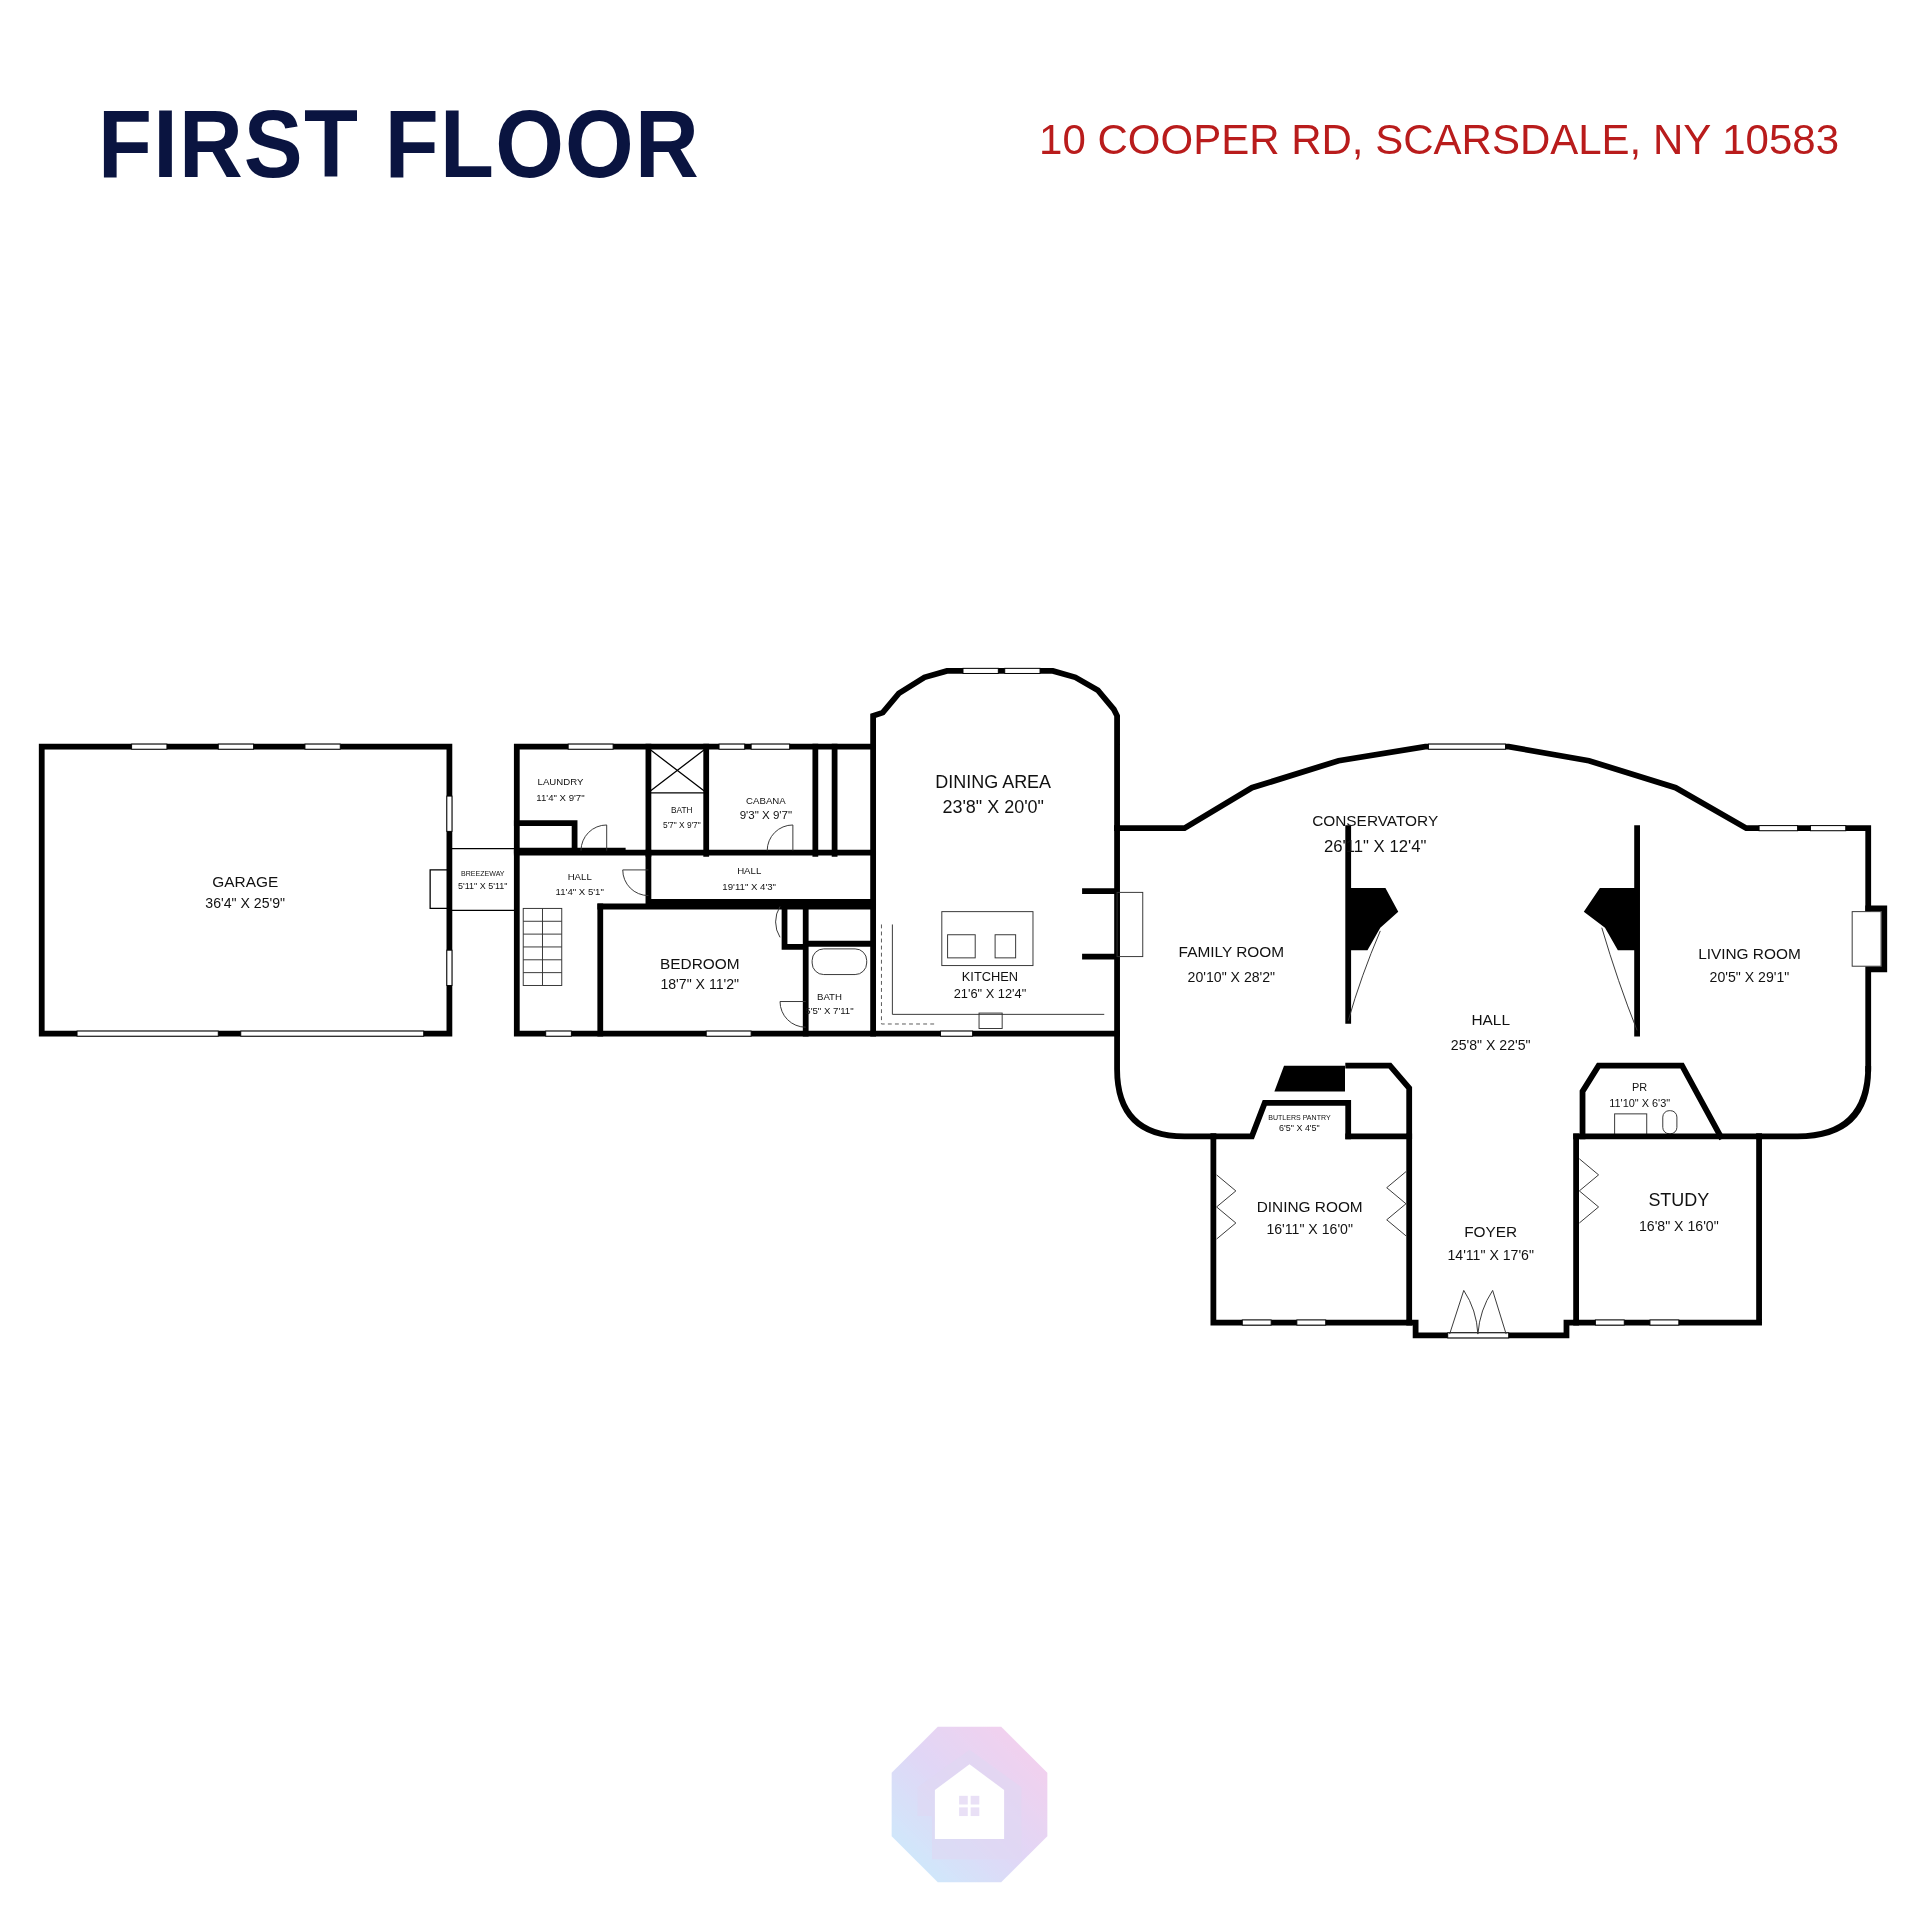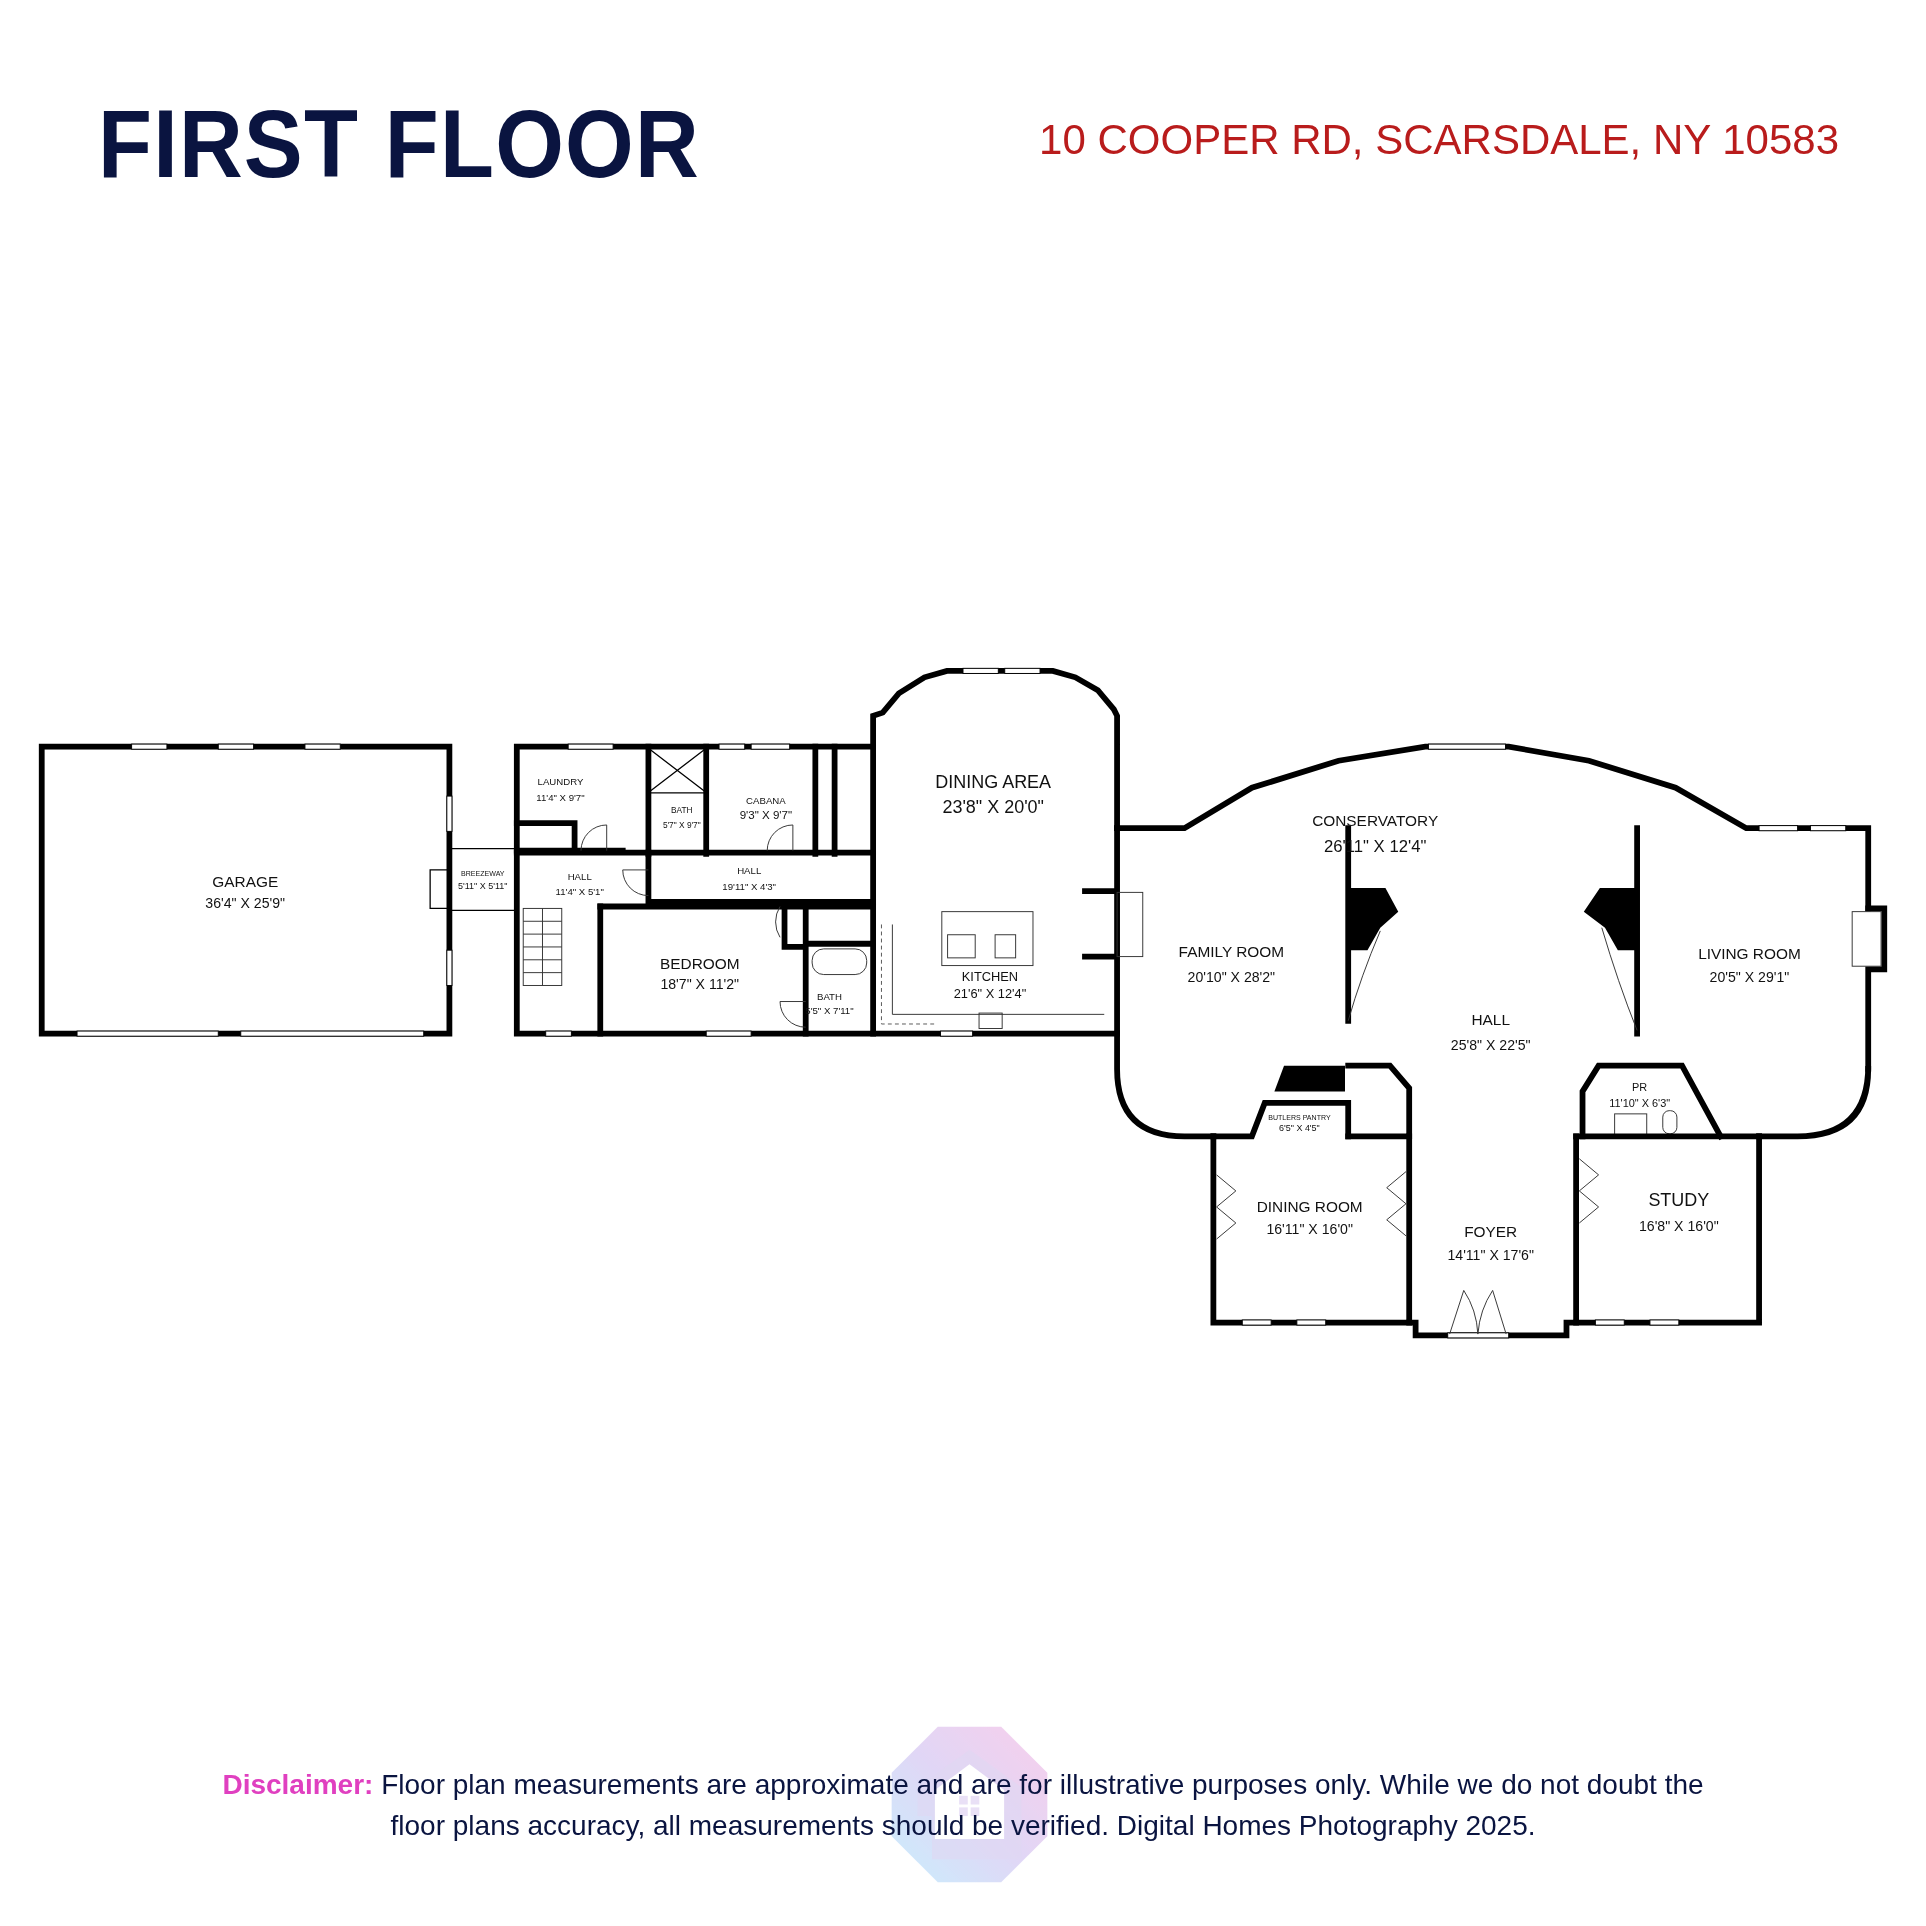--- a/index.html
+++ b/index.html
@@ -259,19 +259,14 @@
   <path d="M95 15 L205 15 L285 95 L285 205 L205 285 L95 285 L15 205 L15 95 Z" fill="url(#lg)"></path>
   <path d="M150 55 L240 120 L240 245 L85 245 L85 170 L60 170 L60 120 Z" fill="#c7b9ea" opacity="0.6"></path>
   <path d="M150 80 L210 125 L210 210 L90 210 L90 125 Z" fill="#ffffff"></path>
   <rect x="132" y="135" width="15" height="15" fill="#d8c8f0"></rect>
   <rect x="152" y="135" width="15" height="15" fill="#d8c8f0"></rect>
   <rect x="132" y="155" width="15" height="15" fill="#d8c8f0"></rect>
   <rect x="152" y="155" width="15" height="15" fill="#d8c8f0"></rect>
 </svg>
 
 <div class="disclaimer">
-  <div>
-    <span class="label">Disclaimer:</span>
-    <span>Floor plan measurements are approximate and are for illustrative purposes only. While we do not doubt the</span>
-  </div>
-  <div>floor plans accuracy, all measurements should be verified. Digital Homes Photography 2025.</div>
 </div>
 
 
 </body></html>

